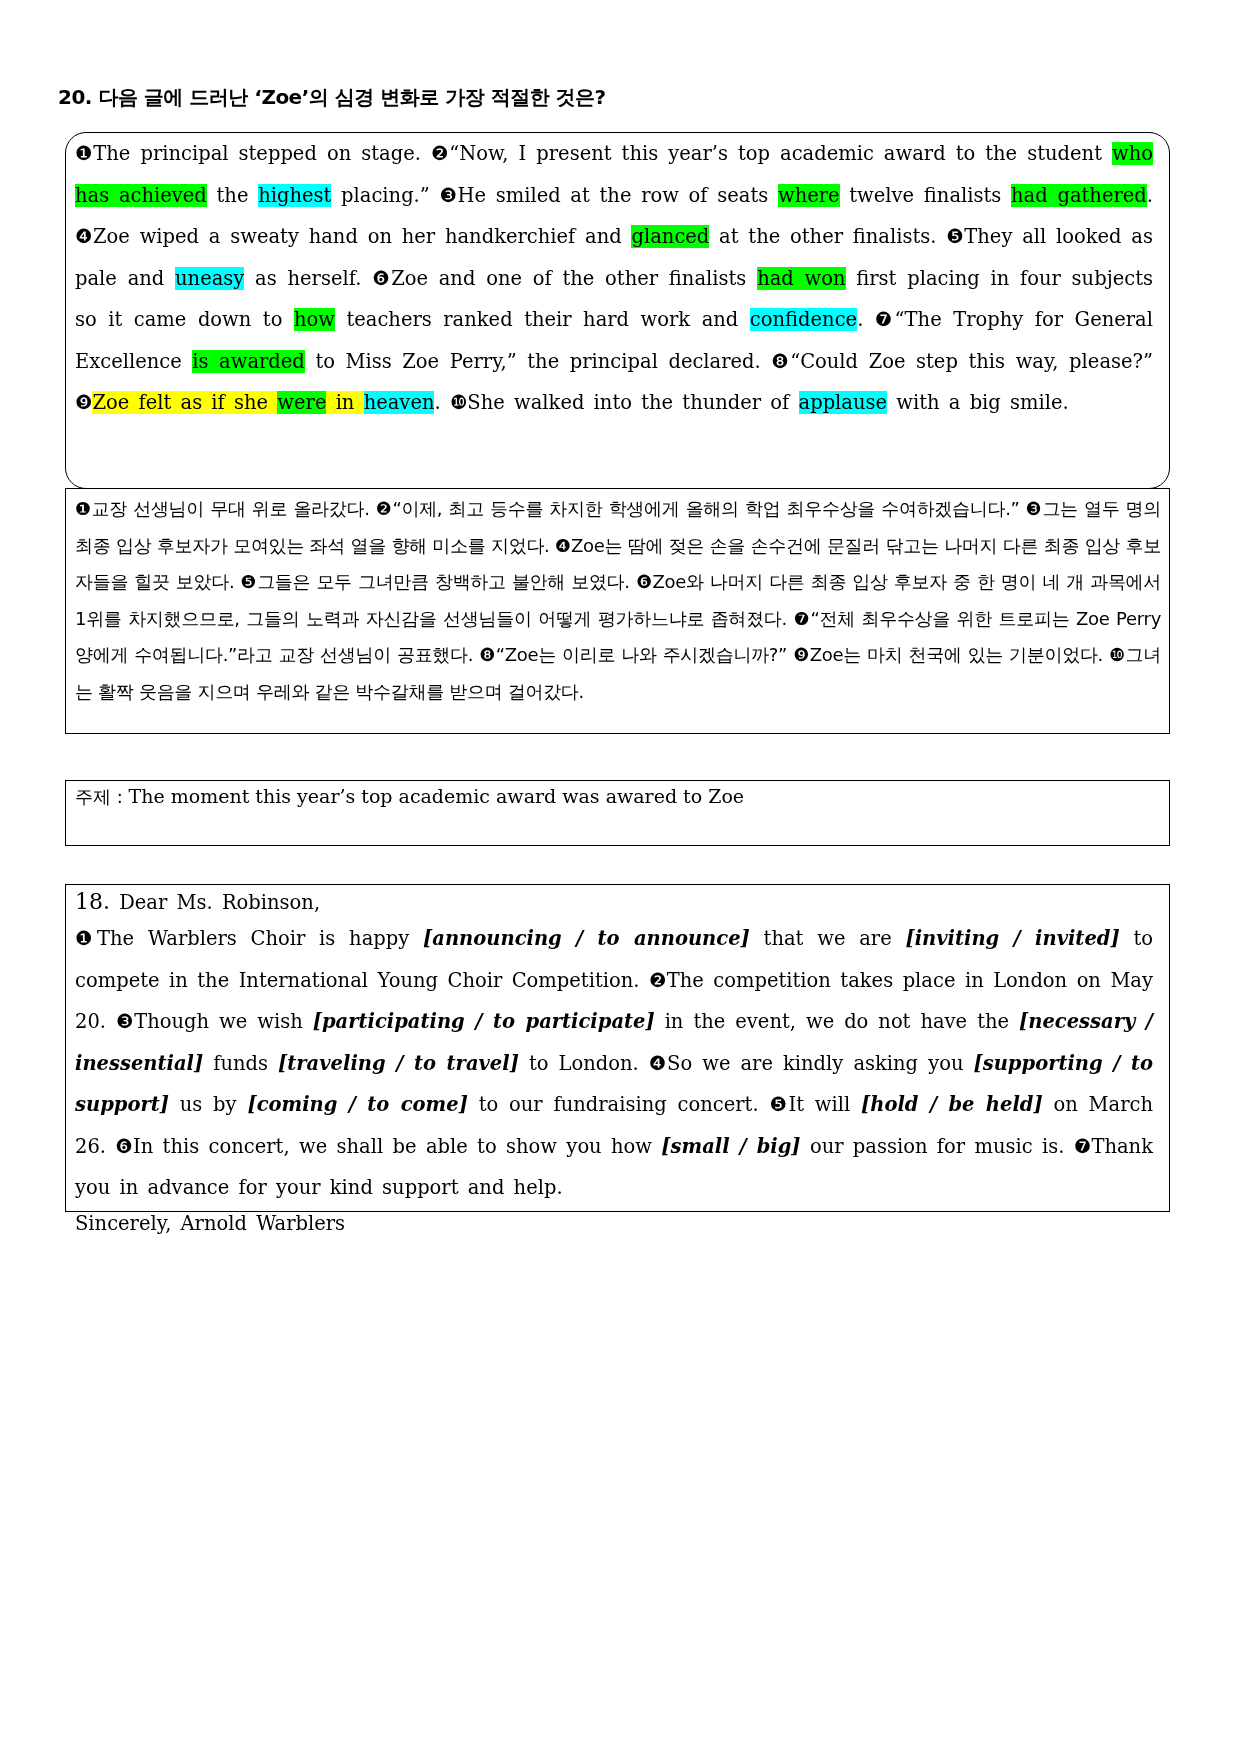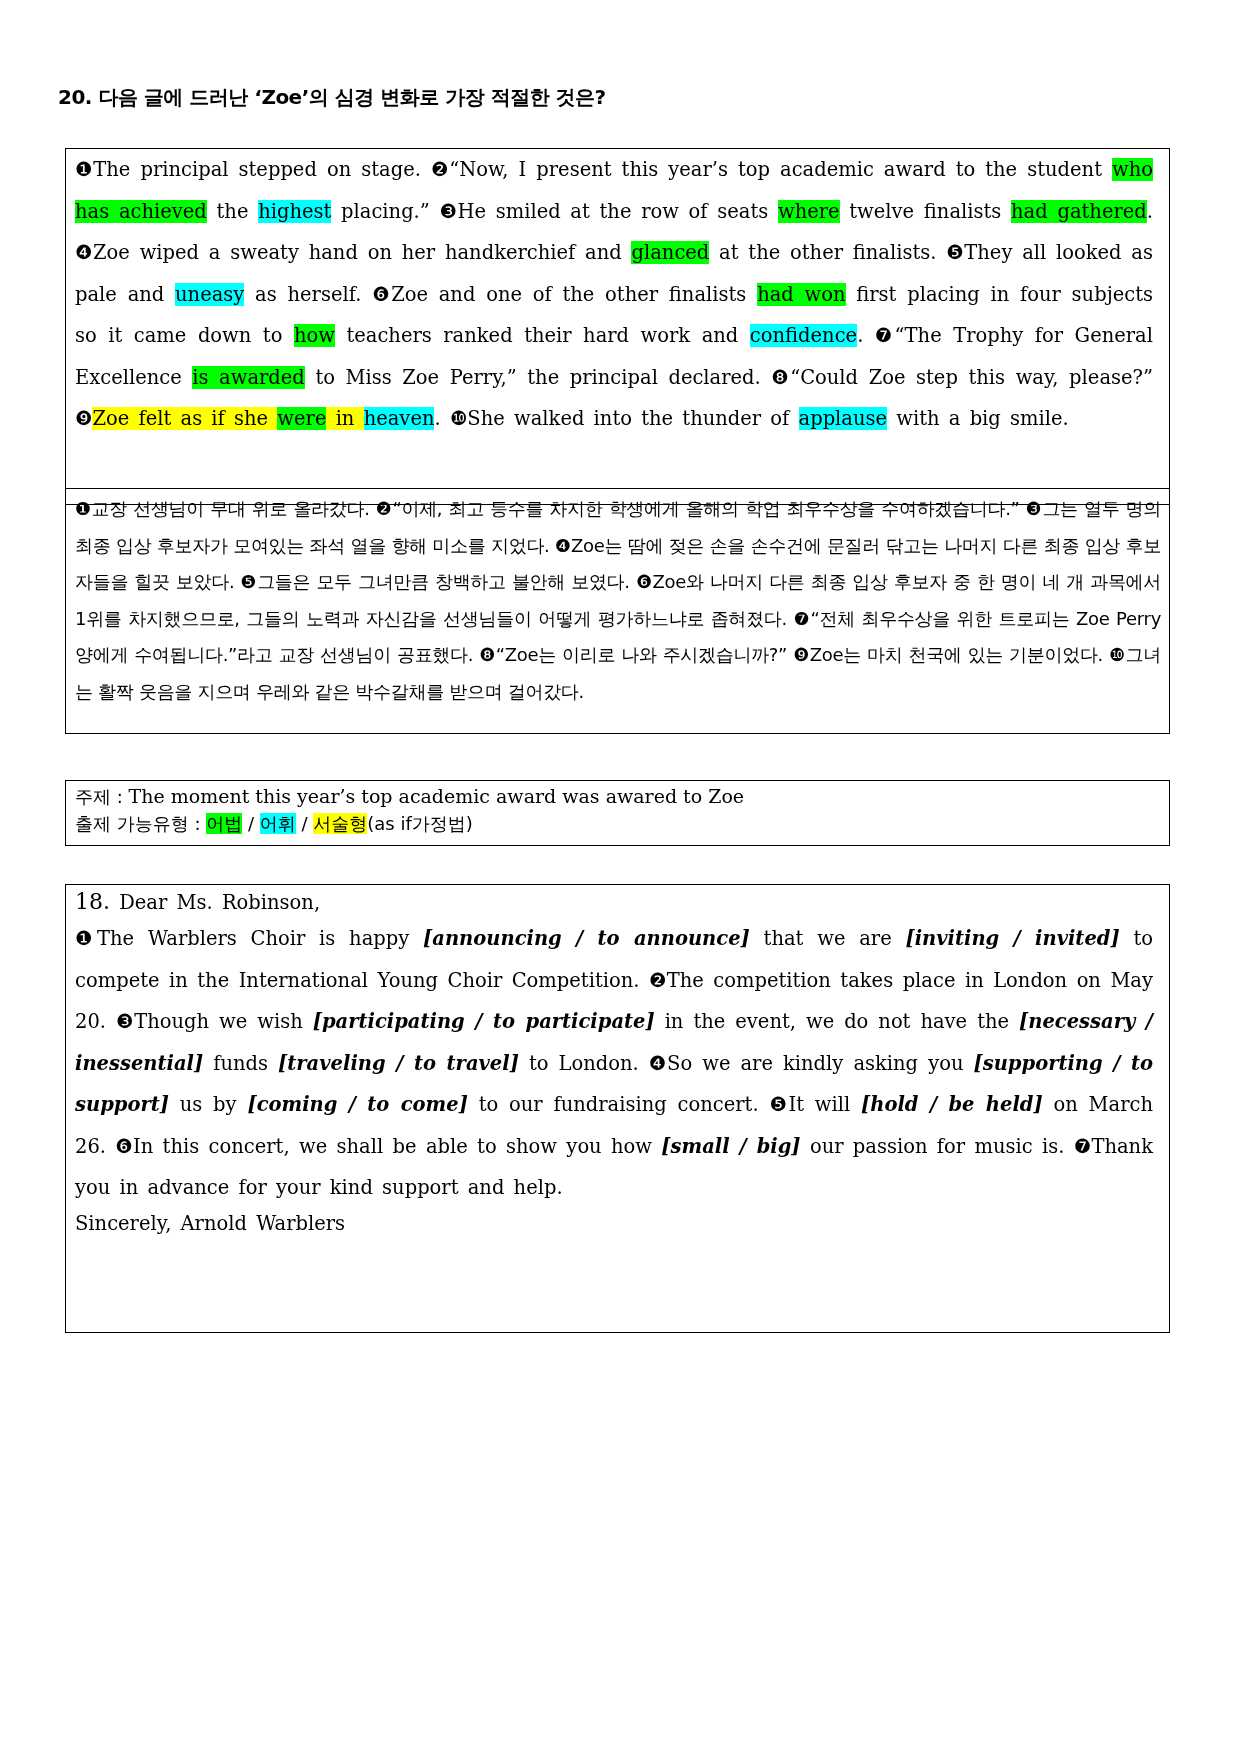--- a/index.html
+++ b/index.html
@@ -3,37 +3,37 @@
 <meta charset="utf-8">
 <style>
   html, body { margin: 0; padding: 0; background: #ffffff; }
   body { width: 1240px; height: 1754px; position: relative; overflow: hidden; color: #000; }
   .q-title {
     position: absolute; left: 58px; top: 84px;
     font-family: "DejaVu Sans", sans-serif; font-size: 20px; font-weight: bold; letter-spacing: -0.5px;
   }
   .box { position: absolute; left: 65px; width: 1105px; border: 1.3px solid #000; box-sizing: border-box; }
   .passage-en {
-    top: 148px; height: 357px; padding: 0 16px 12px 9px;
+    top: 132px; height: 357px; padding: 0 16px 12px 9px;
     font-family: "DejaVu Serif", serif; font-size: 19.5px; line-height: 41.5px;
-    text-align: justify; text-align-last: left; word-spacing: 3px;
+    text-align: justify; text-align-last: left; word-spacing: 3px; border-radius: 21px;
   }
   .passage-en p, .passage-ko p, .letter p { margin: 0; }
   .passage-ko {
     top: 488px; height: 246px; padding: 2px 8px 0 9px;
     font-family: "DejaVu Sans", sans-serif; font-size: 18px; line-height: 36.5px;
     text-align: justify; text-align-last: left; letter-spacing: -0.3px;
   }
   .theme-box {
     top: 780px; height: 66px; padding: 2px 9px 0 9px;
     font-family: "DejaVu Serif", serif; font-size: 19px; line-height: 27px;
   }
   .theme-box .ko { font-family: "DejaVu Sans", sans-serif; font-size: 18px; }
   .letter {
-    top: 884px; height: 449px; padding: 0 16px 12px 9px;
+    top: 884px; height: 328px; padding: 0 16px 12px 9px;
     font-family: "DejaVu Serif", serif; font-size: 19.5px; line-height: 41.5px;
     text-align: justify; text-align-last: left; word-spacing: 3px;
   }
   .letter .head { line-height: 30px; margin-top: 2px; }
   .letter .q-num { font-size: 22px; }
   .letter .sign { line-height: 30px; }
   .choice { font-weight: bold; font-style: italic; }
   .hl-green { background: #00ff00; }
   .hl-cyan { background: #00ffff; }
   .hl-yellow { background: #ffff00; }
@@ -48,22 +48,19 @@
 </div>
 
 <div class="box passage-ko">
   <p>❶교장 선생님이 무대 위로 올라갔다. ❷“이제, 최고 등수를 차지한 학생에게 올해의 학업 최우수상을 수여하겠습니다.” ❸그는 열두 명의 최종 입상 후보자가 모여있는 좌석 열을 향해 미소를 지었다. ❹Zoe는 땀에 젖은 손을 손수건에 문질러 닦고는 나머지 다른 최종 입상 후보자들을 힐끗 보았다. ❺그들은 모두 그녀만큼 창백하고 불안해 보였다. ❻Zoe와 나머지 다른 최종 입상 후보자 중 한 명이 네 개 과목에서 1위를 차지했으므로, 그들의 노력과 자신감을 선생님들이 어떻게 평가하느냐로 좁혀졌다. ❼“전체 최우수상을 위한 트로피는 Zoe Perry 양에게 수여됩니다.”라고 교장 선생님이 공표했다. ❽“Zoe는 이리로 나와 주시겠습니까?” ❾Zoe는 마치 천국에 있는 기분이었다. ❿그녀는 활짝 웃음을 지으며 우레와 같은 박수갈채를 받으며 걸어갔다.</p>
 </div>
 
 <div class="box theme-box">
   <div>
     <span class="ko">주제 : </span><span>The moment this year’s top academic award was awared to Zoe</span>
   </div>
-  <div class="ko">
-    <span>출제 가능유형 : </span><span class="hl-green">어법</span><span> / </span><span class="hl-cyan">어휘</span><span> / </span><span class="hl-yellow">서술형</span><span>(as if가정법)</span>
-  </div>
 </div>
 
 <div class="box letter">
   <p class="head"><span class="q-num">18.</span><span> Dear Ms. Robinson,</span></p>
   <p id="letter-body"><span>❶The Warblers Choir is happy </span><span class="choice">[announcing / to announce]</span><span>  that we are </span><span class="choice">[inviting / invited]</span><span> to compete in the International Young Choir Competition. ❷The competition takes place in London on May 20. ❸Though we wish </span><span class="choice">[participating / to participate]</span><span> in the event, we do not have the </span><span class="choice">[necessary / inessential]</span><span> funds </span><span class="choice">[traveling / to travel]</span><span> to London. ❹So we are kindly asking you </span><span class="choice">[supporting / to support]</span><span> us by </span><span class="choice">[coming / to come]</span><span> to our fundraising concert. ❺It will </span><span class="choice">[hold / be held]</span><span> on March 26. ❻In this concert, we shall be able to show you how </span><span class="choice">[small / big]</span><span> our passion for music is. ❼Thank you in advance for your kind support and help.</span></p>
   <p class="sign">Sincerely, Arnold Warblers</p>
 </div>
 
 </body></html>

